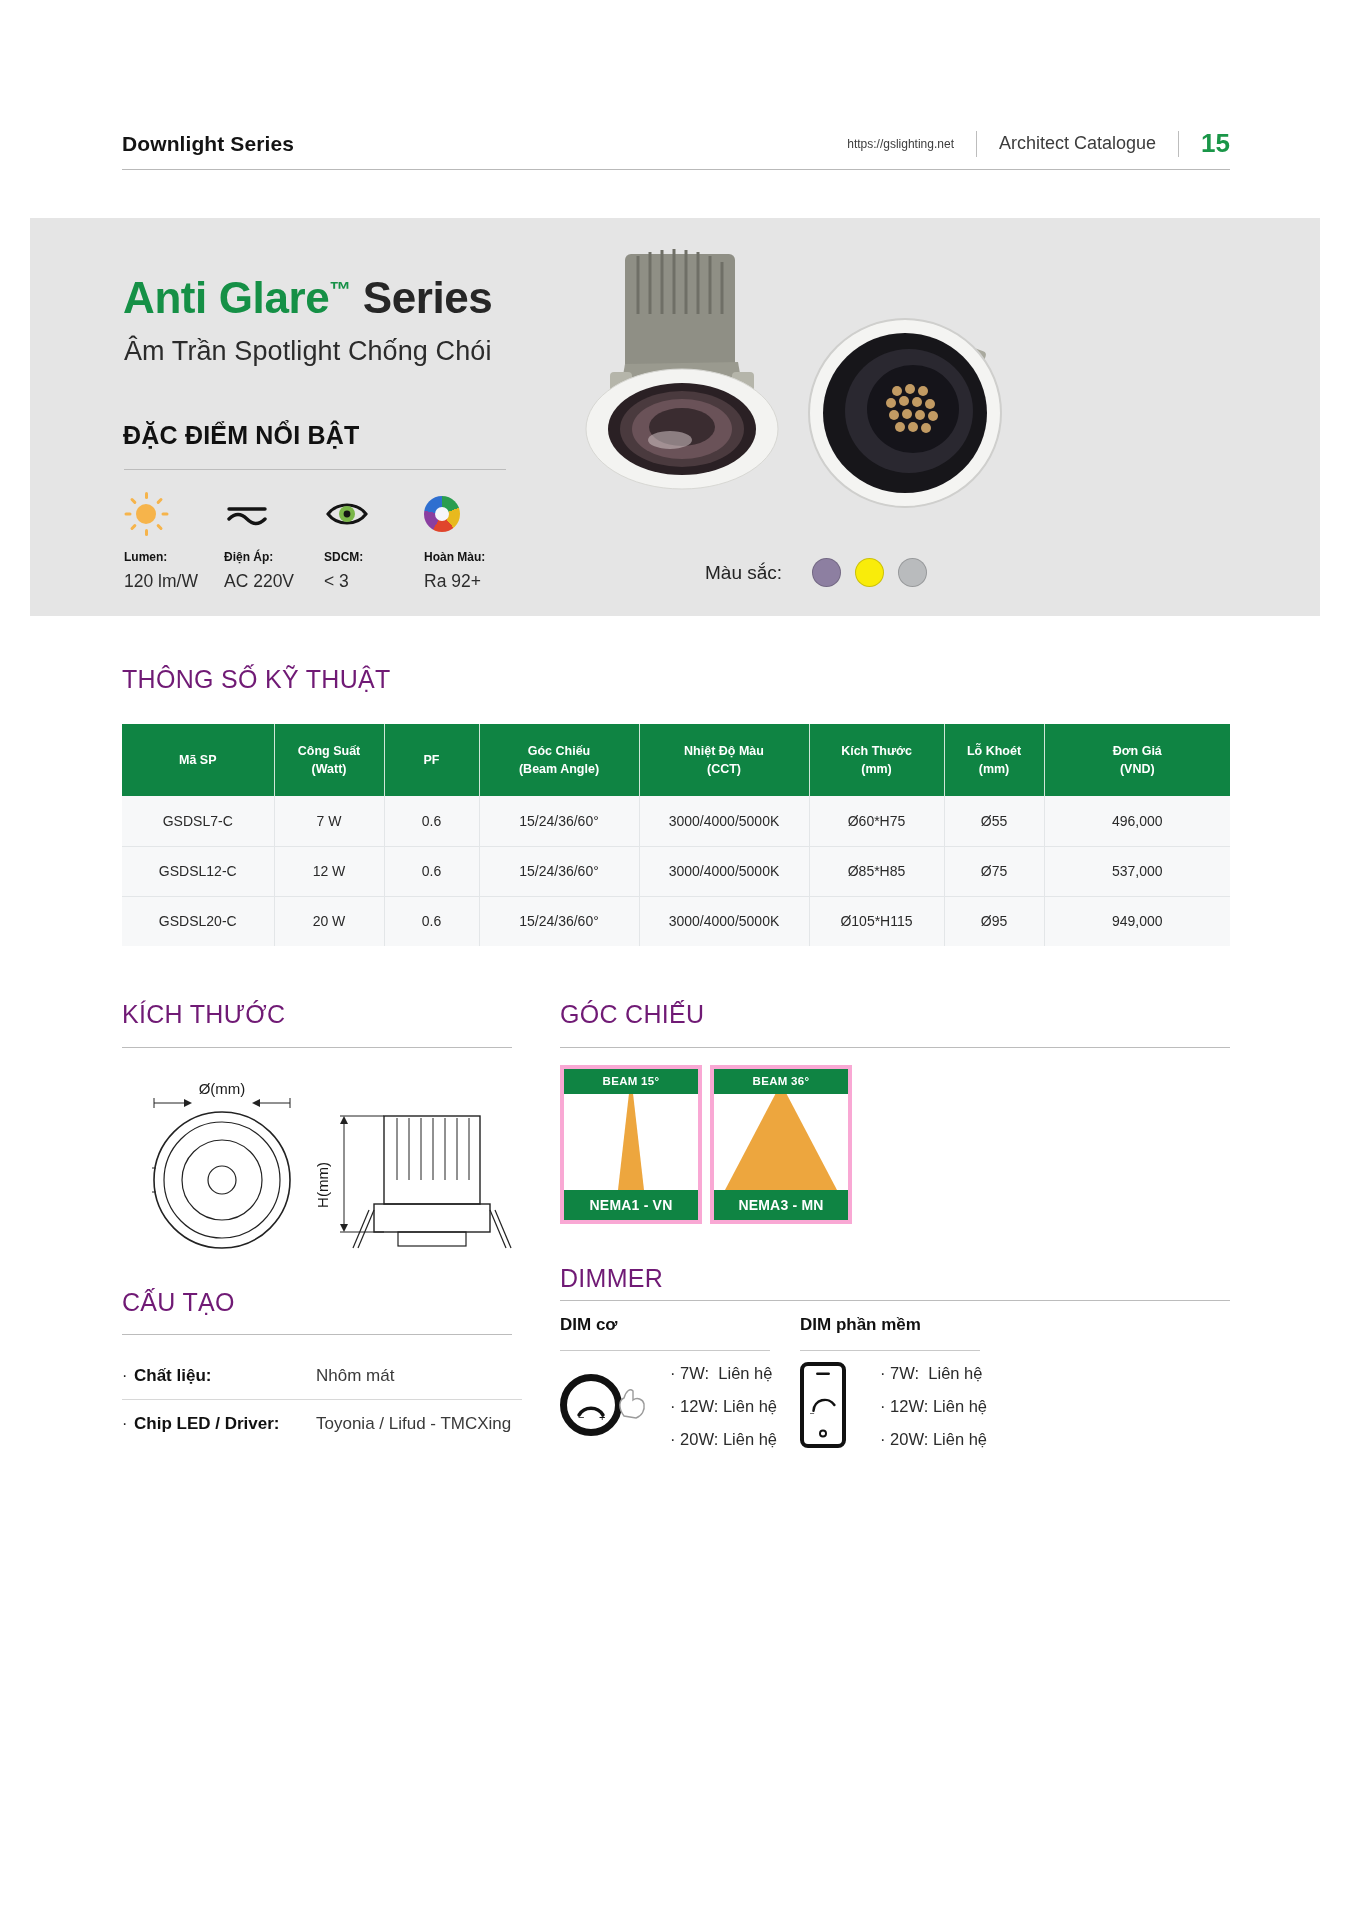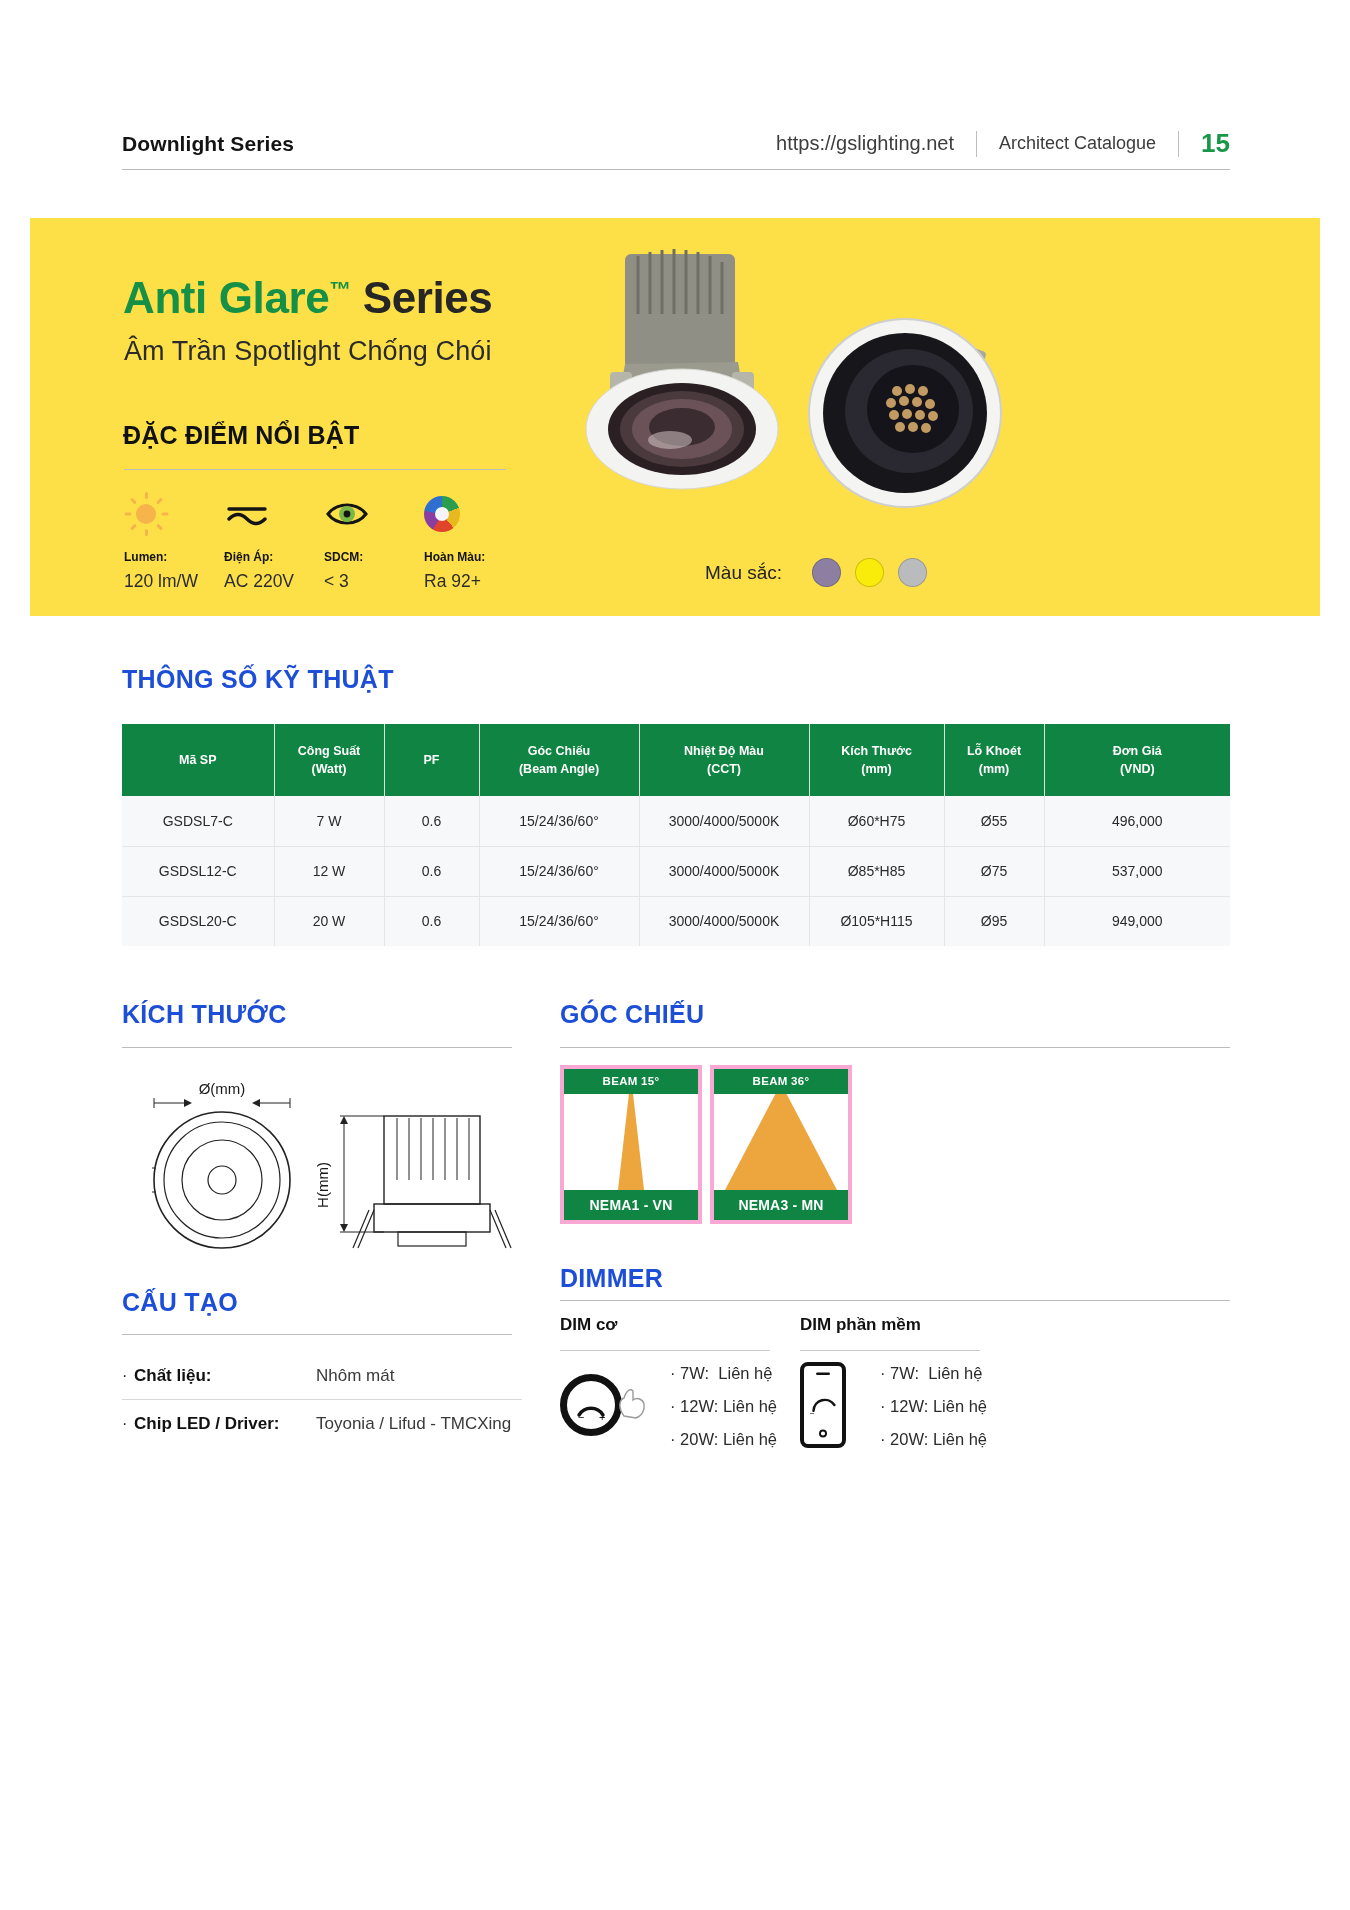--- a/index.html
+++ b/index.html
@@ -13,29 +13,29 @@
   .page { position: relative; width: 1350px; height: 1910px; background:#fff; }
 
   
   .header {
     position: absolute; left: 122px; top: 118px; width: 1108px; height: 52px;
     display: flex; align-items: center; justify-content: space-between;
     border-bottom: 1.6px solid #b9b9b9;
   }
   .header-left { font-size: 21px; font-weight: bold; letter-spacing: .1px; color:#141414; }
   .header-right { display:flex; align-items:center; gap:0px; }
-  .header-url { font-size: 20px; color:#3d3d3d; font-weight: 400; margin-left: 32px; }
+  .header-url { font-size: 12px; color:#3d3d3d; font-weight: 400; margin-left: 32px; }
   .hdr-sep { display:inline-block; width:1px; height:26px; background:#bdbdbd; margin: 0 22px; }
   .header-cat { font-size: 18px; color:#3d3d3d; font-weight: 400; }
   .header-page { font-size: 26px; font-weight: bold; color:#1a9648; }
 
   
   .hero {
     position:absolute; left:30px; top:218px; width:1290px; height:398px;
-    background:#fde047;
+    background:#e5e5e5;
   }
   .hero-title {
     position:absolute; left:93px; top:55px;
     font-size:44px; font-weight:bold; letter-spacing:-.4px; white-space:nowrap;
   }
   .hero-title .tm { font-size:22px; vertical-align: super; }
   .grn { color:#159046; }
   .blk { color:#262626; }
   .hero-sub {
     position:absolute; left:94px; top:118px;
@@ -72,21 +72,21 @@
 
   
   .photo-a { position:absolute; left:540px; top:26px; width:255px; height:270px; }
   .photo-b { position:absolute; left:775px; top:85px; width:225px; height:215px; }
 
   .colors { position:absolute; left:675px; top:340px; display:flex; align-items:center; gap:14px; }
   .colors-lbl { font-size:19px; color:#242424; margin-right:16px; }
   .swatch { width:29px; height:29px; border-radius:50%; border:1px solid rgba(0,0,0,.18); }
 
   
-  .sec-h { font-size:25px; font-weight:bold; letter-spacing:.3px; color:#1d4ed8; }
+  .sec-h { font-size:25px; font-weight:normal; letter-spacing:.3px; color:#701a75; }
   .sec-rule { height:1.4px; background:#bcbcbc; }
 
   
   .specs-title { position:absolute; left:122px; top:665px; }
   table.specs {
     position:absolute; left:122px; top:724px; width:1108px;
     border-collapse: collapse; table-layout: fixed;
   }
   table.specs th {
     background:#0f8443; color:#fff; font-size:12.5px; font-weight:bold;

